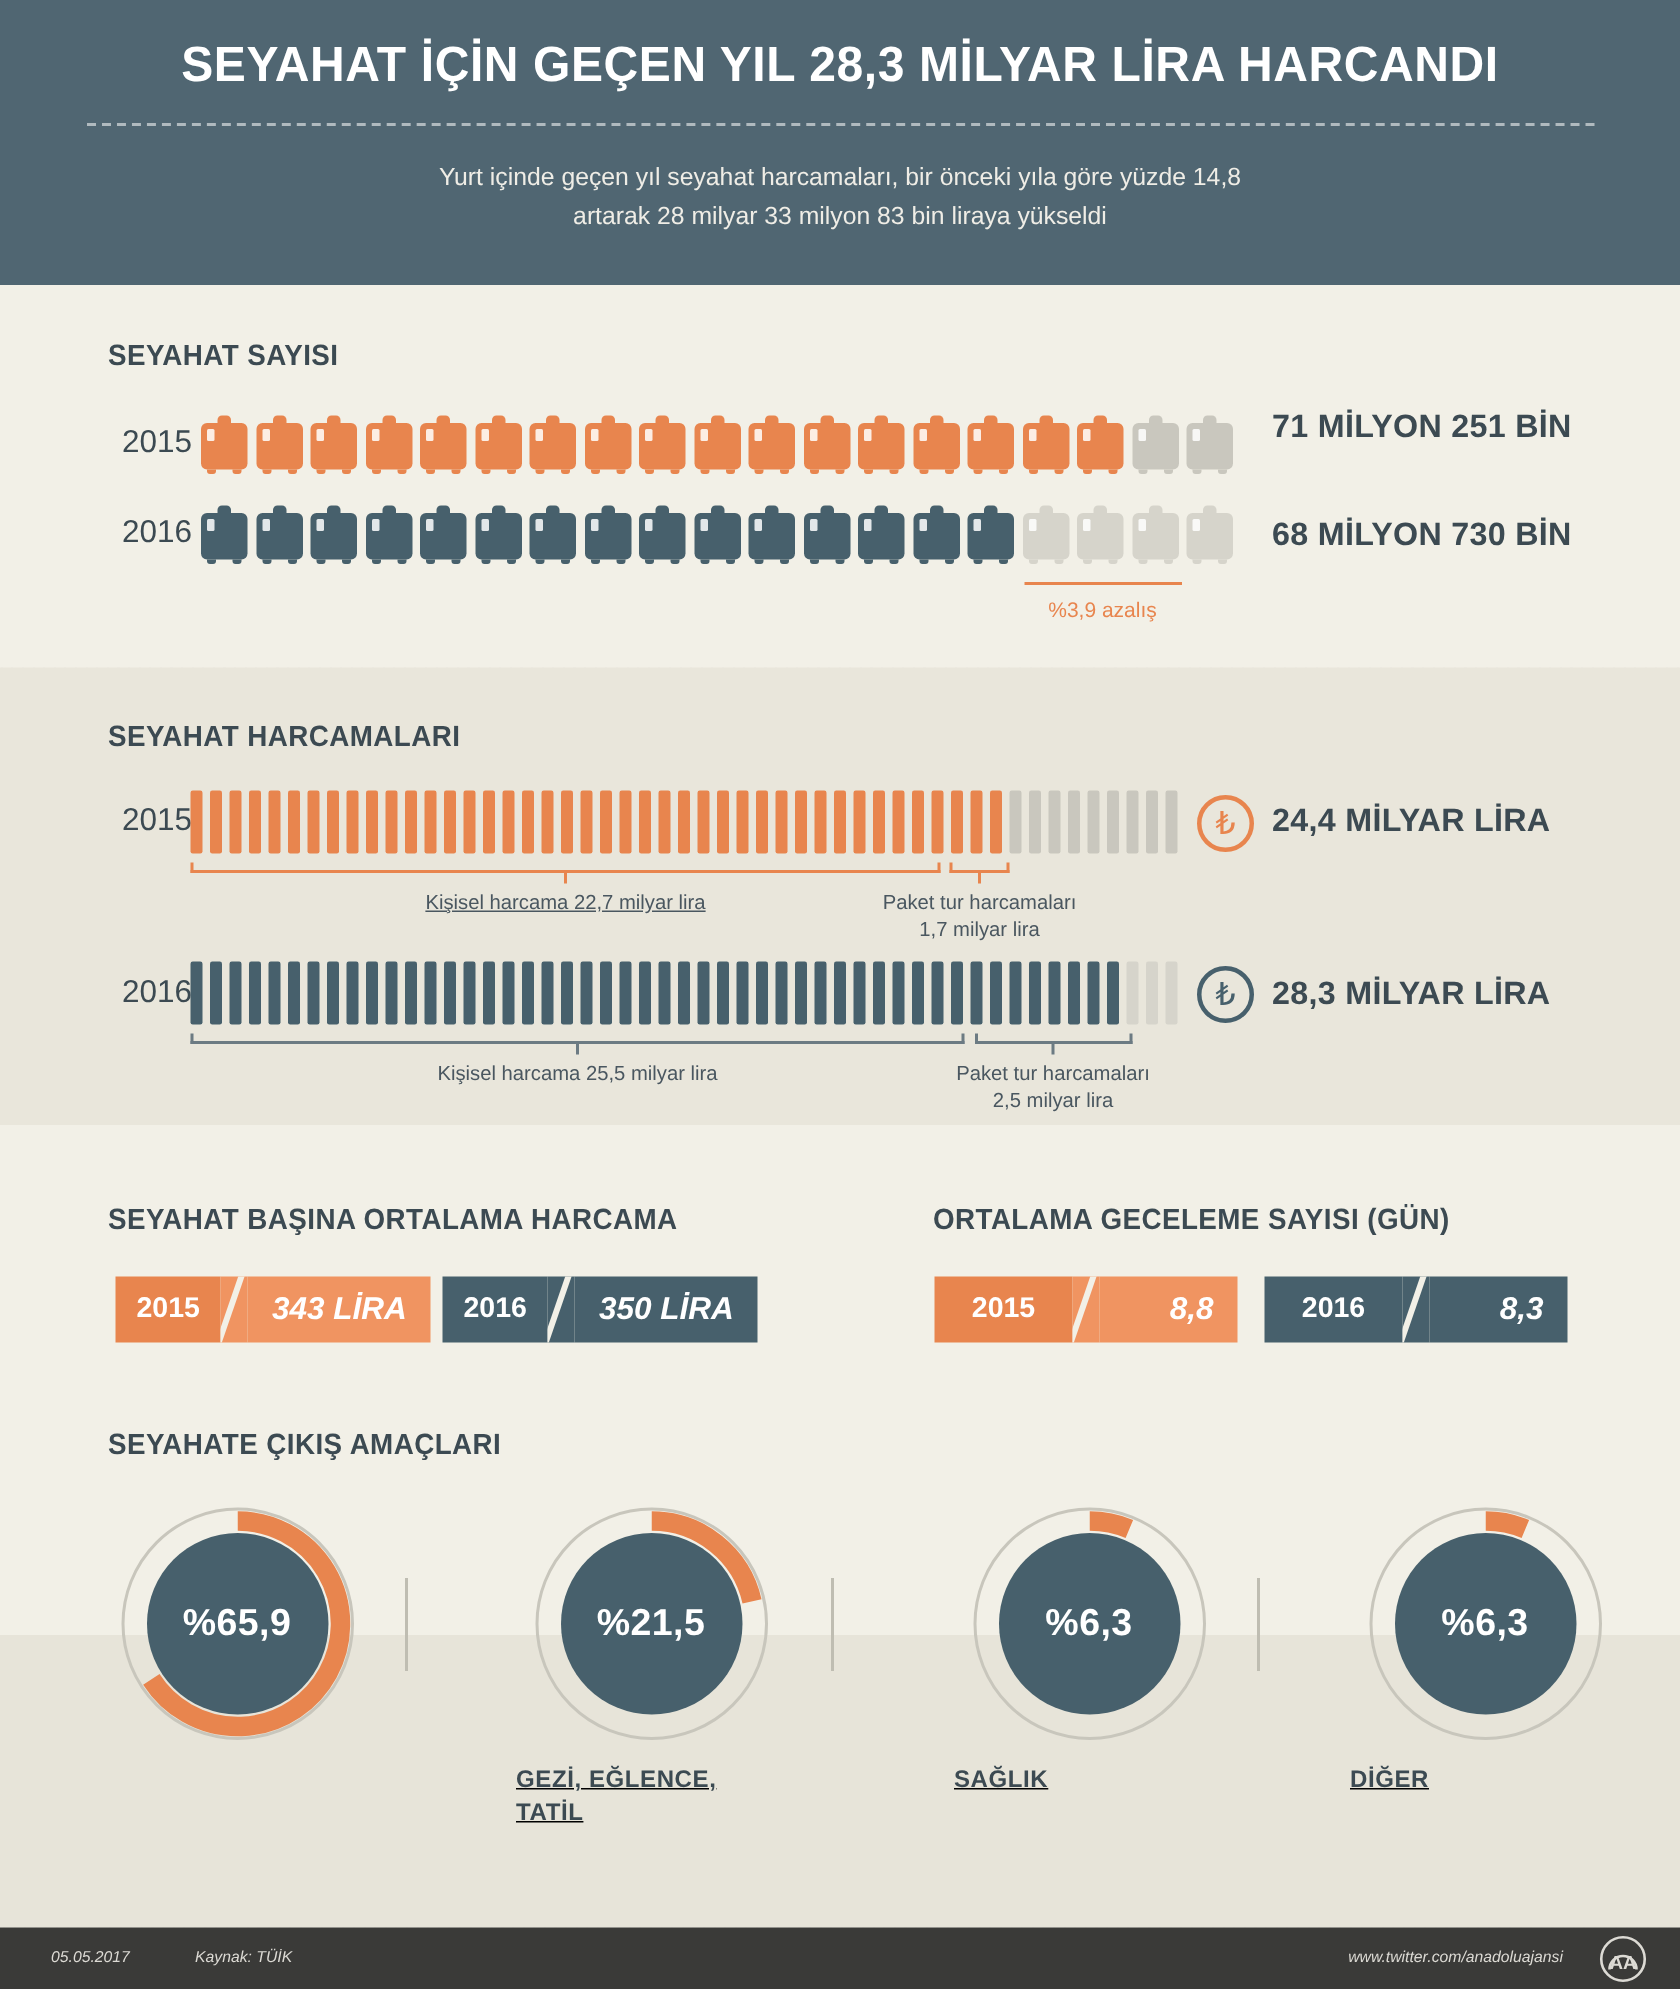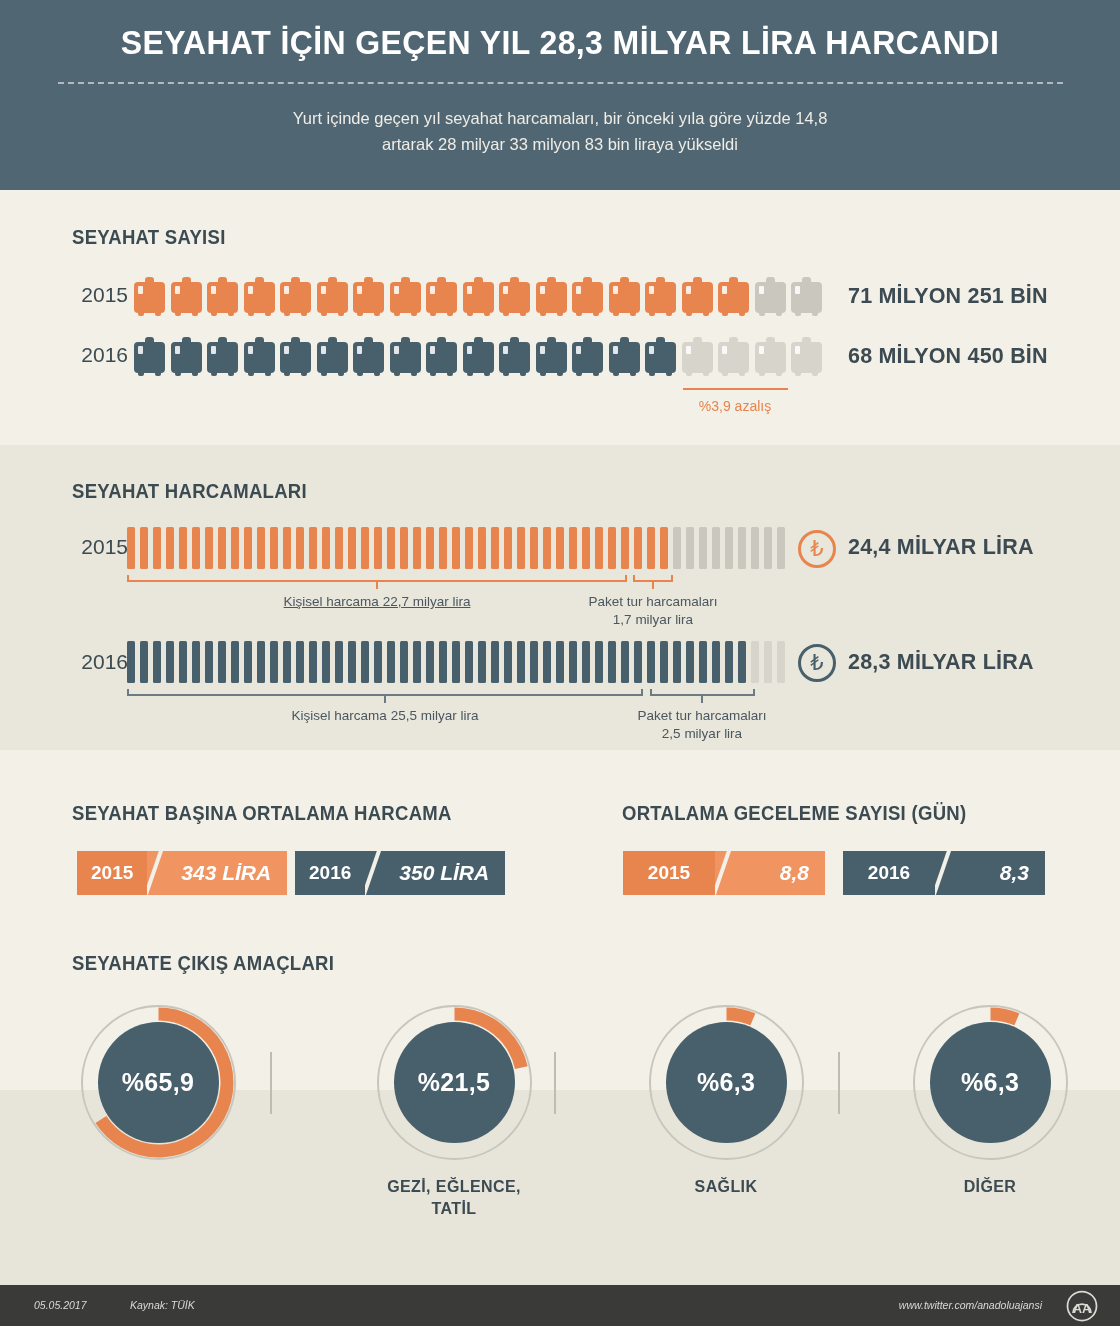--- a/index.html
+++ b/index.html
@@ -114,21 +114,21 @@
     padding:0 16px;
   }
   .orange-badge .bg-year { background:#E8854E; }
   .orange-badge .bg-slash { background:#F09461; }
   .orange-badge .bg-val { background:#F09461; }
   .dark-badge .bg-year { background:#47606C; }
   .dark-badge .bg-slash { background:#47606C; }
   .dark-badge .bg-val { background:#47606C; }
 
   
-  .donut-wrap { position:absolute; width:180px; text-align:center; }
+  .donut-wrap { position:absolute; width:180px; text-align:left;text-decoration:underline; }
   .donut { position:relative; width:155px; height:155px; margin:0 auto; }
   .donut .ring-bg {
     position:absolute; inset:0; border-radius:50%;
     border:2px solid #C8C6BC;
   }
   .donut .arc { position:absolute; inset:0; border-radius:50%; }
   .donut .hole {
     position:absolute; left:17px; top:17px; width:121px; height:121px;
     border-radius:50%; background:#47606C;
     display:flex; align-items:center; justify-content:center;
@@ -302,21 +302,21 @@
       <div class="foot2" style="background:#C9C7BE"></div>
     </div>
     <div class="suitcase">
       <div class="handle" style="background:#C9C7BE"></div>
       <div class="body" style="background:#C9C7BE"></div>
       <div class="tag"></div>
       <div class="foot1" style="background:#C9C7BE"></div>
       <div class="foot2" style="background:#C9C7BE"></div>
     </div>
   </div>
-<div class="val-lbl" style="left:848px; top:284px;">71 MİLYON 251 BİN</div>
+<div class="val-lbl" style="left:848px; top:272px;">71 MİLYON 251 BİN</div>
 
 <div class="year-lbl" style="left:68px; top:343px;">2016</div>
 <div class="icon-row" id="suitcases-2016" style="left:134px; top:337px;">
     <div class="suitcase">
       <div class="handle" style="background:#47606C"></div>
       <div class="body" style="background:#47606C"></div>
       <div class="tag"></div>
       <div class="foot1" style="background:#47606C"></div>
       <div class="foot2" style="background:#47606C"></div>
     </div>
@@ -440,21 +440,21 @@
       <div class="foot2" style="background:#D6D4CB"></div>
     </div>
     <div class="suitcase">
       <div class="handle" style="background:#D6D4CB"></div>
       <div class="body" style="background:#D6D4CB"></div>
       <div class="tag"></div>
       <div class="foot1" style="background:#D6D4CB"></div>
       <div class="foot2" style="background:#D6D4CB"></div>
     </div>
   </div>
-<div class="val-lbl" style="left:848px; top:344px;">68 MİLYON 450 BİN</div>
+<div class="val-lbl" style="left:848px; top:344px;">68 MİLYON 730 BİN</div>
 
 <div id="decrease-wrap">
   <div id="decrease-line"></div>
   <div id="decrease-txt">%3,9 azalış</div>
 </div>
 
 <div class="sec-title" style="left:72px; top:480px;">SEYAHAT HARCAMALARI</div>
 
 <div class="year-lbl" style="left:68px; top:535px;">2015</div>
 <div class="tickbar" id="ticks-2015" style="left:127px; top:527px;">
@@ -638,21 +638,21 @@
       <div class="donut">
         <div class="ring-bg"></div>
         <svg class="arc" viewBox="0 0 155 155">
           <path d="M 77.50 9.00 A 68.5 68.5 0 1 1 19.90 114.57" fill="none" stroke="#E8854E" stroke-width="13"></path>
         </svg>
         <div class="hole">
           <span class="pct">%65,9</span>
         </div>
       </div>
     </div>
-    <div class="donut-wrap" style="left: 364px; top: 1005px;">
+    <div class="donut-wrap" style="left: 344px; top: 1005px;">
       <div class="donut">
         <div class="ring-bg"></div>
         <svg class="arc" viewBox="0 0 155 155">
           <path d="M 77.50 9.00 A 68.5 68.5 0 0 1 144.35 62.56" fill="none" stroke="#E8854E" stroke-width="13"></path>
         </svg>
         <div class="hole">
           <span class="pct">%21,5</span>
         </div>
       </div>
       <div class="donut-lbl">

